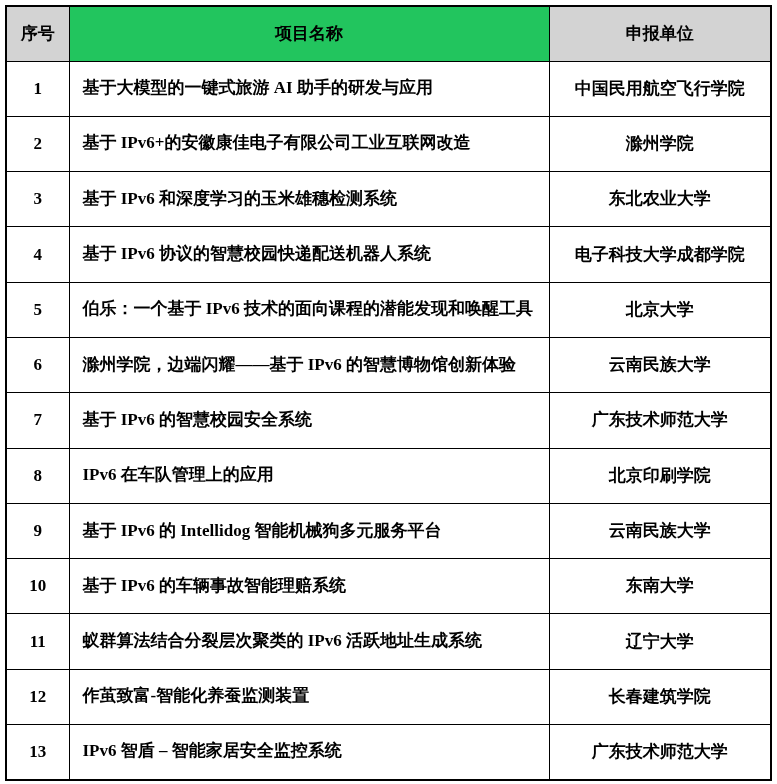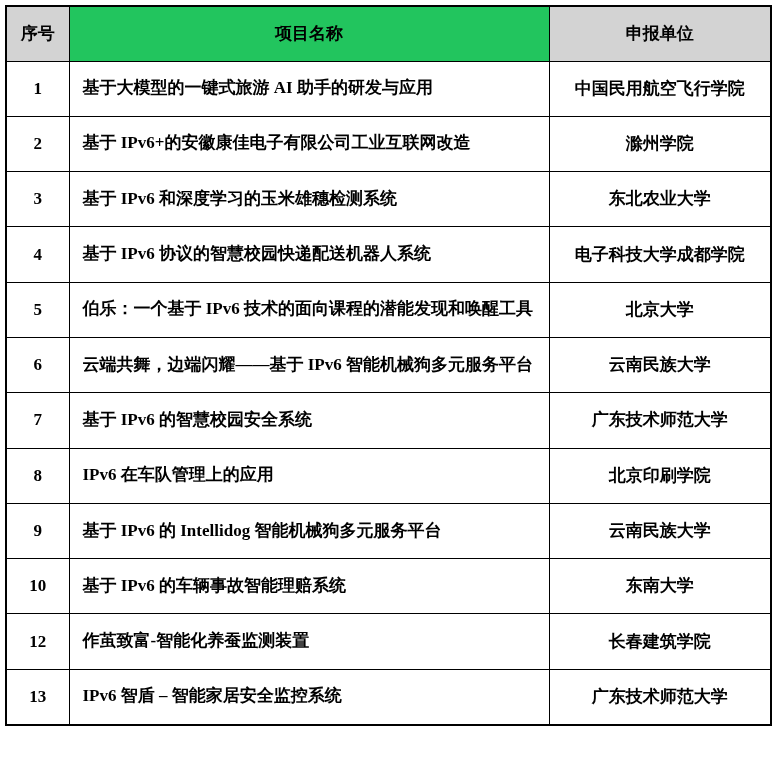--- a/index.html
+++ b/index.html
@@ -103,21 +103,21 @@
           <td class="col-project">基于 IPv6 协议的智慧校园快递配送机器人系统</td>
           <td class="col-unit">电子科技大学成都学院</td>
         </tr>
         <tr>
           <td class="col-no">5</td>
           <td class="col-project">伯乐：一个基于 IPv6 技术的面向课程的潜能发现和唤醒工具</td>
           <td class="col-unit">北京大学</td>
         </tr>
         <tr>
           <td class="col-no">6</td>
-          <td class="col-project">云端共舞，边端闪耀——基于 IPv6 智能机械狗多元服务平台</td>
+          <td class="col-project">滁州学院，边端闪耀——基于 IPv6 的智慧博物馆创新体验</td>
           <td class="col-unit">云南民族大学</td>
         </tr>
         <tr>
           <td class="col-no">7</td>
           <td class="col-project">基于 IPv6 的智慧校园安全系统</td>
           <td class="col-unit">广东技术师范大学</td>
         </tr>
         <tr>
           <td class="col-no">8</td>
           <td class="col-project">IPv6 在车队管理上的应用</td>
@@ -127,20 +127,25 @@
           <td class="col-no">9</td>
           <td class="col-project">基于 IPv6 的 Intellidog 智能机械狗多元服务平台</td>
           <td class="col-unit">云南民族大学</td>
         </tr>
         <tr>
           <td class="col-no">10</td>
           <td class="col-project">基于 IPv6 的车辆事故智能理赔系统</td>
           <td class="col-unit">东南大学</td>
         </tr>
         <tr>
+          <td class="col-no">11</td>
+          <td class="col-project">蚁群算法结合分裂层次聚类的 IPv6 活跃地址生成系统</td>
+          <td class="col-unit">辽宁大学</td>
+        </tr>
+        <tr>
           <td class="col-no">12</td>
           <td class="col-project">作茧致富-智能化养蚕监测装置</td>
           <td class="col-unit">长春建筑学院</td>
         </tr>
         <tr>
           <td class="col-no">13</td>
           <td class="col-project">IPv6 智盾 – 智能家居安全监控系统</td>
           <td class="col-unit">广东技术师范大学</td>
         </tr>
       </tbody>

